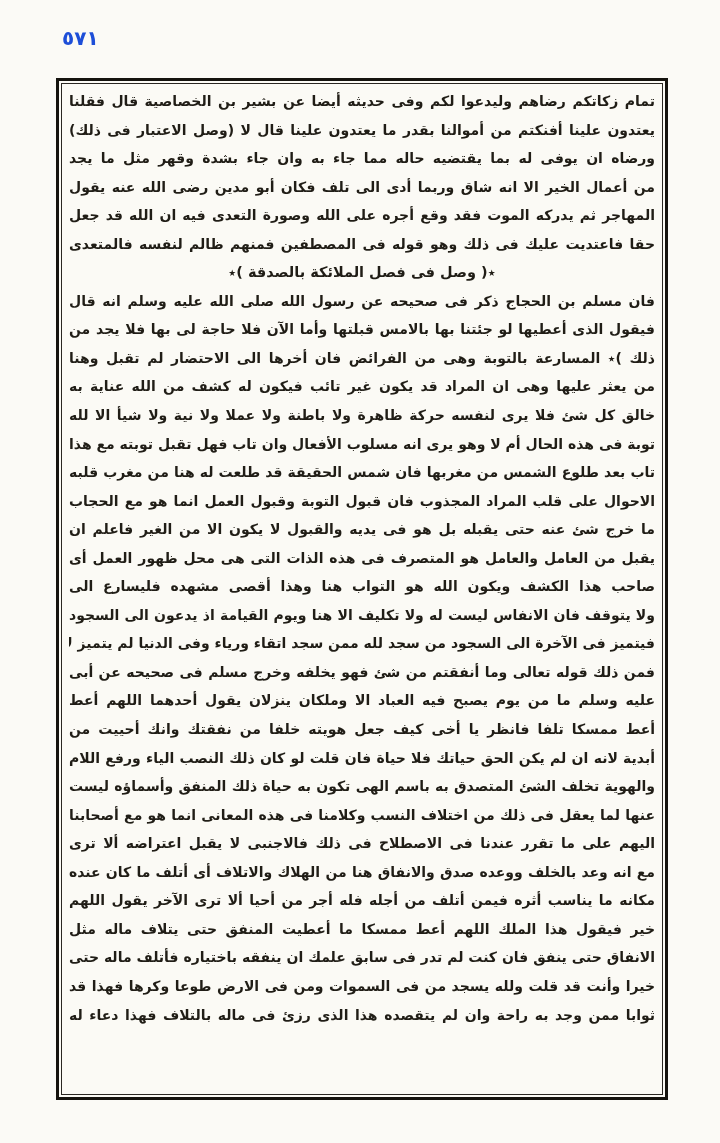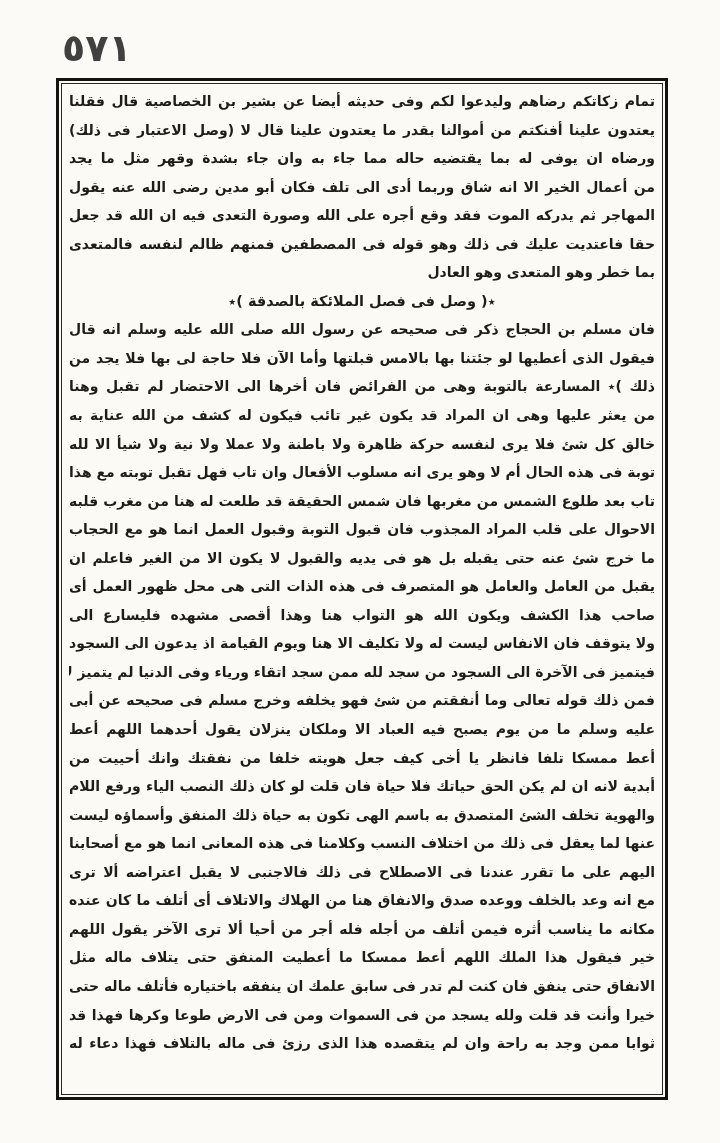--- a/index.html
+++ b/index.html
@@ -7,23 +7,23 @@
     width:720px;height:1143px;
     background:#fbfaf6;
     font-family:"DejaVu Sans",sans-serif;
     position:relative;
     overflow:hidden;
     color:#1f1d18;
   }
   .page-number{
     position:absolute;
     left:62px;top:26px;
-    font-size:38px;
+    font-size:20px;
     font-weight:bold;
-    color:#404040;
+    color:#1d4ed8;
     letter-spacing:2px;
   }
   .frame-outer{
     position:absolute;
     left:56px;top:78px;
     width:612px;height:1022px;
     border:3px solid #15130e;
     box-sizing:border-box;
     background:#fbfaf5;
   }
@@ -72,21 +72,20 @@
 
 <div class="frame-outer">
   <div class="frame-inner">
     <div class="text-block" id="text-block">
         <div class="line j">تمام زكاتكم رضاهم وليدعوا لكم وفى حديثه أيضا عن بشير بن الخصاصية قال فقلنا يارسول الله ان أصحاب الصدقة</div>
         <div class="line j">يعتدون علينا أفنكتم من أموالنا بقدر ما يعتدون علينا قال لا (وصل الاعتبار فى ذلك) المصدق هو الوقت</div>
         <div class="line j">ورضاه ان يوفى له بما يقتضيه حاله مما جاء به وان جاء بشدة وقهر مثل ما يجد الانسان من خاطر فى عمل من الاعمال أى</div>
         <div class="line j">من أعمال الخير الا انه شاق وربما أدى الى تلف فكان أبو مدين رضى الله عنه يقول فيه الدية على القاتل قال تعالى فى</div>
         <div class="line j">المهاجر ثم يدركه الموت فقد وقع أجره على الله وصورة التعدى فيه ان الله قد جعل لنفسك عليك حقا ولعينك عليك</div>
         <div class="line j">حقا فاعتديت عليك فى ذلك وهو قوله فى المصطفين فمنهم ظالم لنفسه فالمتعدى هو الوقت وهو الخاطر الذى يخطر</div>
-        <div class="line end">بما خطر وهو المتعدى وهو العادل</div>
         <div class="line heading">٭( وصل فى فصل الملائكة بالصدقة )٭</div>
         <div class="line j">فان مسلم بن الحجاج ذكر فى صحيحه عن رسول الله صلى الله عليه وسلم انه قال تصدقوا فيوشك الرجل يمشى بصدقته</div>
         <div class="line j">فيقول الذى أعطيها لو جئتنا بها بالامس قبلتها وأما الآن فلا حاجة لى بها فلا يجد من يقبلها ٭( وصل الاعتبار فى</div>
         <div class="line j">ذلك )٭ المسارعة بالتوبة وهى من الفرائض فان أخرها الى الاحتضار لم تقبل وهنا مسئلة دقيقة القليل من أصحابنا</div>
         <div class="line j">من يعثر عليها وهى ان المراد قد يكون غير تائب فيكون له كشف من الله عناية به فيكون أول ما يكشف له ان الله هو</div>
         <div class="line j">خالق كل شئ فلا يرى لنفسه حركة ظاهرة ولا باطنة ولا عملا ولا نية ولا شيأ الا لله ليس بيده من الامر شئ فهل تتصور منه</div>
         <div class="line j">توبة فى هذه الحال أم لا وهو يرى انه مسلوب الأفعال وان تاب فهل تقبل توبته مع هذا الكشف أو يكون بمنزلة من</div>
         <div class="line j">تاب بعد طلوع الشمس من مغربها فان شمس الحقيقة قد طلعت له هنا من مغرب قلبه بصحة علمه وهذا من أصعب</div>
         <div class="line j">الاحوال على قلب المراد المجذوب فان قبول التوبة وقبول العمل انما هو مع الحجاب حجاب اضافة العمل اليك وهنا</div>
         <div class="line j">ما خرج شئ عنه حتى يقبله بل هو فى يديه والقبول لا يكون الا من الغير فاعلم ان نسبة الناظر ما هى نسبة العامل فالناظر</div>

